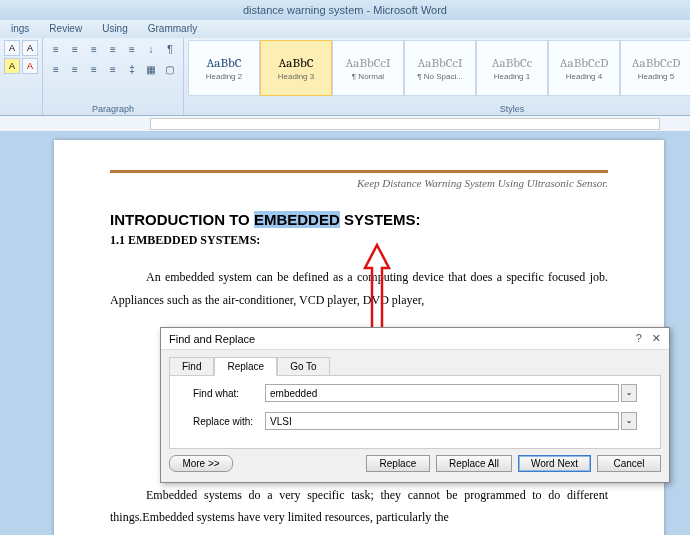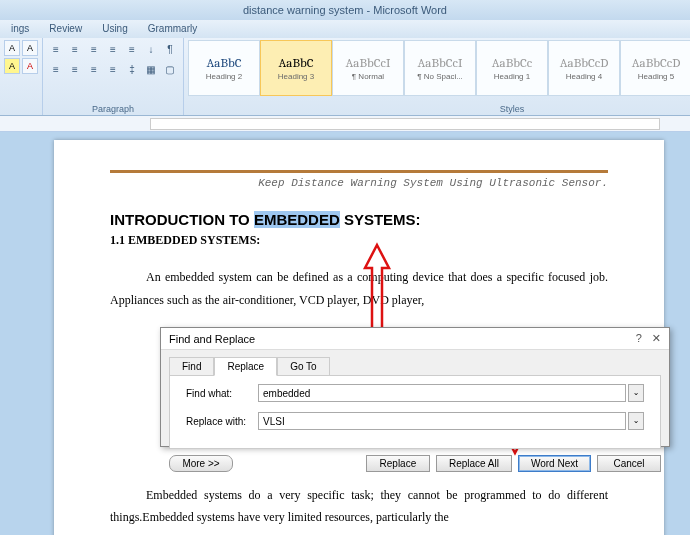--- a/index.html
+++ b/index.html
@@ -26,39 +26,39 @@
 .style-sample { font-family: Cambria, serif; font-size: 13px; color: #1f497d; margin-bottom: 2px; }
 .style-sample.gray { color: #999; }
 
 .ruler { height: 16px; background: #f0f5fb; border-bottom: 1px solid #b7ceea; position: relative; font-size: 7px; color: #555; }
 .ruler-inner { position: absolute; left: 150px; right: 30px; top: 2px; height: 12px; background: #fff; border: 1px solid #ccc; }
 
 .page-area { position: absolute; top: 132px; left: 0; right: 0; bottom: 0; background: #b8d4ed; overflow: hidden; }
 .page { position: absolute; left: 54px; top: 8px; width: 610px; height: 520px; background: #fff; box-shadow: 0 0 4px rgba(0,0,0,0.3); padding: 30px 56px; }
 
 .header-line { border-top: 2px solid #b57a3a; border-bottom: 1px solid #b57a3a; height: 3px; margin-bottom: 4px; }
-.header-text { text-align: right; font-style: italic; font-family: Liberation Mono, monospace; font-size: 11px; color: #666; margin-bottom: 22px; }
+.header-text { text-align: right; font-style: italic; font-family: Liberation Serif, serif; font-size: 11px; color: #666; margin-bottom: 22px; }
 
 .title { font-family: "Times New Roman", serif; font-size: 15px; font-weight: bold; margin-bottom: 4px; }
 .title .hl { background: #9ec7f0; }
 .subtitle { font-family: "Times New Roman", serif; font-size: 12px; font-weight: bold; margin-bottom: 18px; }
 
 .body-text { font-family: "Times New Roman", serif; font-size: 12px; line-height: 1.9; text-align: justify; text-indent: 36px; }
 
 .arrow { position: absolute; pointer-events: none; }
 .arrow1 { left: 362px; top: 240px; }
 .arrow2 { left: 500px; top: 378px; }
 
-.dialog { position: absolute; left: 160px; top: 327px; width: 510px; height: 120px; background: #f0f0f0; border: 1px solid #888; box-shadow: 2px 2px 6px rgba(0,0,0,0.3); font-size: 11px; }
+.dialog { position: absolute; left: 160px; top: 327px; width: 510px; height: 156px; background: #f0f0f0; border: 1px solid #888; box-shadow: 2px 2px 6px rgba(0,0,0,0.3); font-size: 11px; }
 .dlg-title { height: 22px; background: #fff; border-bottom: 1px solid #ddd; padding: 3px 8px; display: flex; justify-content: space-between; align-items: center; }
 .dlg-close { display: flex; gap: 10px; font-size: 11px; color: #555; }
 .dlg-tabs { display: flex; padding: 6px 8px 0; gap: 0; }
 .dlg-tab { padding: 3px 12px; border: 1px solid #ccc; background: #f0f0f0; font-size: 10px; position: relative; top: 1px; }
 .dlg-tab.active { background: #fff; border-bottom-color: #fff; }
-.dlg-body { background: #fff; margin: 0 8px; border: 1px solid #ccc; padding: 8px 16px; }
+.dlg-body { background: #fff; margin: 0 8px; border: 1px solid #ccc; padding: 8px 23px; }
 .dlg-row { display: flex; align-items: center; margin-bottom: 10px; }
 .dlg-label { width: 72px; font-size: 10px; }
 .dlg-input { flex: 1; height: 18px; border: 1px solid #aaa; padding: 1px 4px; font-size: 10px; }
 .dlg-dd { width: 16px; height: 18px; border: 1px solid #aaa; background: #eee; margin-left: 2px; text-align: center; font-size: 8px; line-height: 16px; }
 .dlg-buttons { display: flex; justify-content: flex-end; gap: 6px; padding: 6px 8px; }
 .dlg-btn { padding: 2px 12px; border: 1px solid #999; background: linear-gradient(#fafafa,#e0e0e0); font-size: 10px; min-width: 64px; }
 .dlg-btn.more { margin-right: auto; border-radius: 7px; }
 .dlg-btn.primary { border: 1px solid #3d7cc9; box-shadow: 0 0 0 1px #8db8e8 inset; }
 </style>
 </head>

